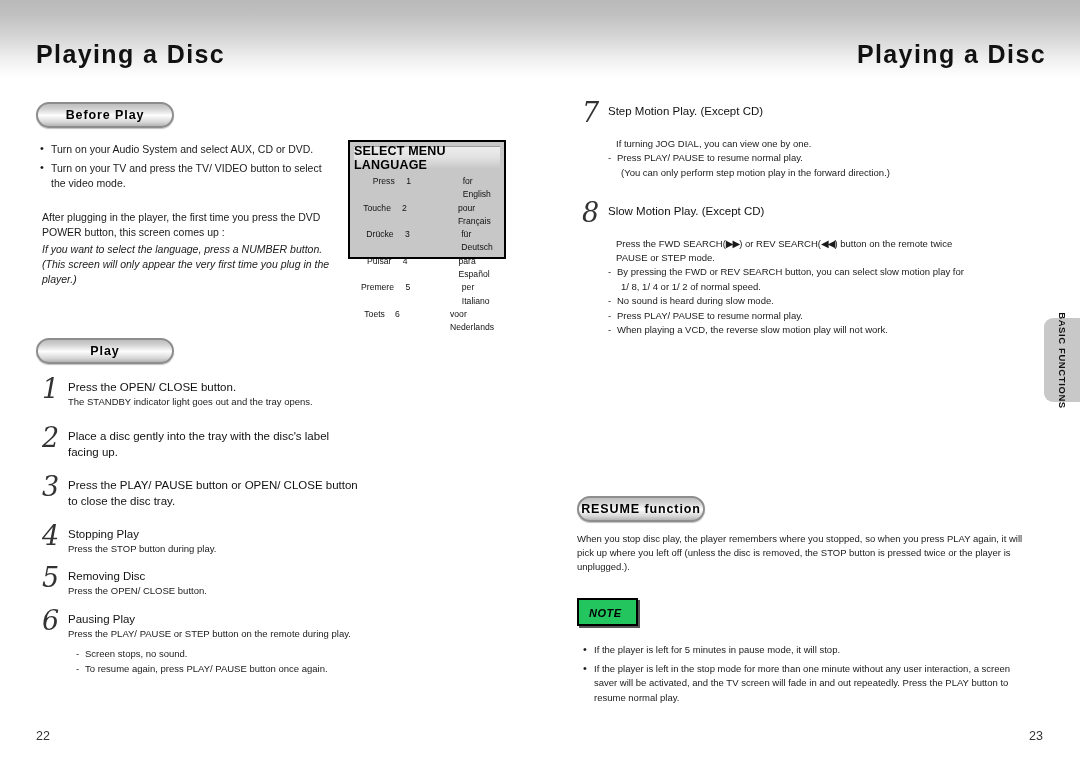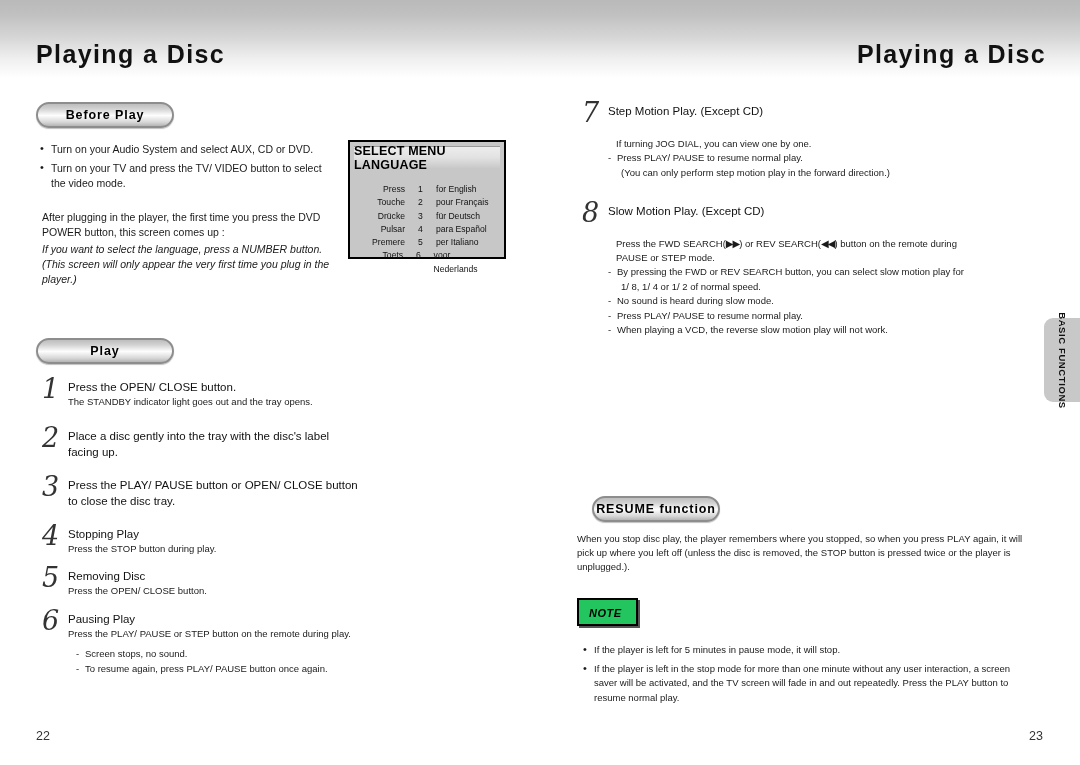--- a/index.html
+++ b/index.html
@@ -107,33 +107,33 @@
   .step .sub  { font-size: 9.5px;  line-height: 14px; color: #1a1a1a; margin-top: 0; }
 
   
   .lang-table {
     position: absolute;
     border: 2px solid #000;
     background: #c7c7c7;
   }
   .lang-title {
     height: 22px;
-    margin: 4px 4px 8px 4px;
+    margin: 4px 4px 0 4px;
     background: linear-gradient(to bottom, #ededed 0%, #e2e2e2 50%, #c9c9c9 100%);
     border-top: 1px solid #9a9a9a;
     display: flex; align-items: center; justify-content: center;
   }
   .lang-title span {
     font-size: 12.5px; font-weight: bold; letter-spacing: .2px; color: #000;
   }
   .lang-rows { padding: 7px 10px 8px 10px; }
   .lang-row { display: flex; font-size: 8.6px; line-height: 13.3px; color: #111; }
   .lang-row .w { width: 54px; text-align: right; padding-right: 9px; }
   .lang-row .n { width: 13px; text-align: center; }
-  .lang-row .l { padding-left: 9px; }
+  .lang-row .l { padding-left: 9px; margin-left: 40px; }
 
   
   .note-box {
     position: absolute;
     border: 2px solid #000;
     background: #22c55e;
     padding: 3px 14px 3px 10px;
     box-shadow: 2px 2px 0 #555;
   }
   .note-box span {
@@ -322,35 +322,35 @@
   </div>
 
   <div class="step" style="left:582px; top:200px; width:400px;">
     <div class="num">8</div>
     <div class="body">
       <div class="head">Slow Motion Play. (Except CD)</div>
     </div>
   </div>
 
   <div class="txt sm" style="left:616px; top:237px; width:375px;">
-    <span>Press the FWD SEARCH(</span><span class="arrow">▶▶</span><span>) or REV SEARCH(</span><span class="arrow">◀◀</span><span>) button on the remote during</span>
+    <span>Press the FWD SEARCH(</span><span class="arrow">▶▶</span><span>) or REV SEARCH(</span><span class="arrow">◀◀</span><span>) button on the remote twice</span>
     <span style="display:block;">PAUSE or STEP mode.</span>
   </div>
 
   <div class="dashlist" style="left:608px; top:265px; width:390px;">
     <div class="d">
       <span>By pressing the FWD or REV SEARCH button, you can select slow motion play for</span>
       <span class="cont">1/ 8, 1/ 4 or 1/ 2 of normal speed.</span>
     </div>
     <div class="d">No sound is heard during slow mode.</div>
     <div class="d">Press PLAY/ PAUSE to resume normal play.</div>
     <div class="d">When playing a VCD, the reverse slow motion play will not work.</div>
   </div>
 
-  <div class="pill wide" style="left:592px; top:496px; width:128px;justify-content:center;">
+  <div class="pill wide" style="left:577px; top:496px; width:128px;justify-content:center;">
     <span>RESUME function</span>
   </div>
 
   <div class="txt sm" style="left:577px; top:532px; width:452px;">
     <span>When you stop disc play, the player remembers where you stopped, so when you press PLAY again, it will pick up</span>
     <span>where you left off (unless the disc is removed, the STOP button is pressed twice or the player is unplugged.).</span>
   </div>
 
   <div class="note-box" style="left:577px; top:598px;">
     <span>NOTE</span>

